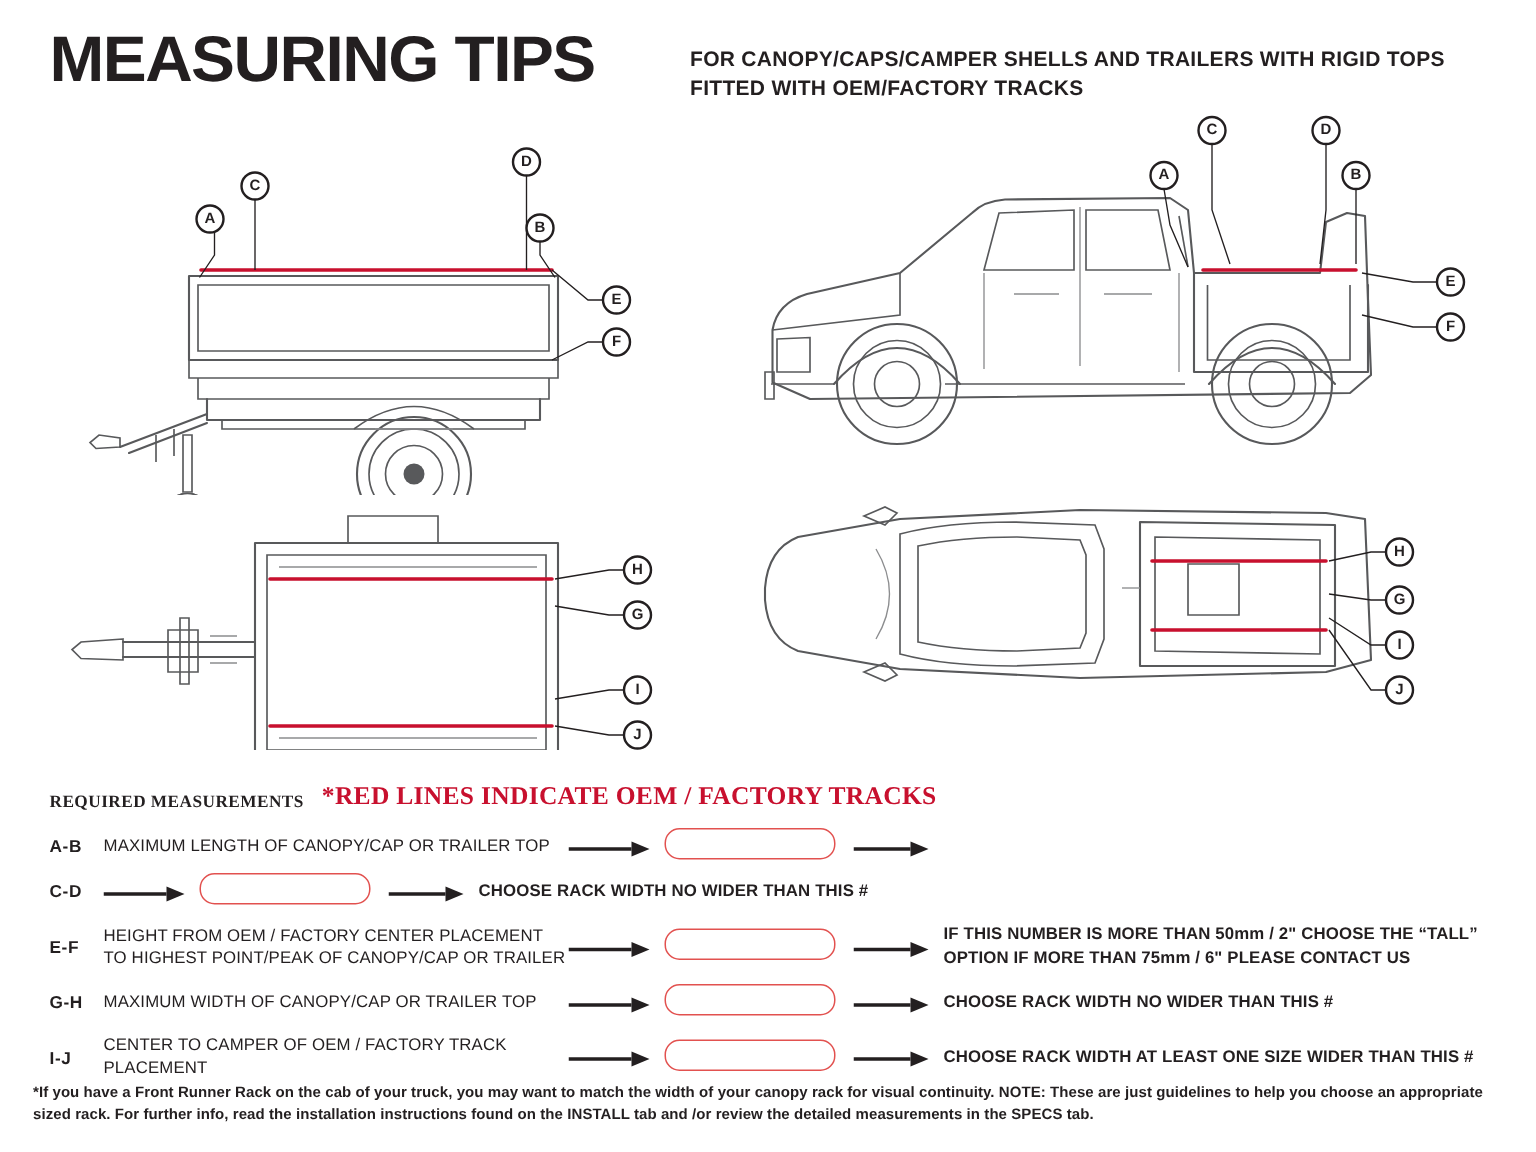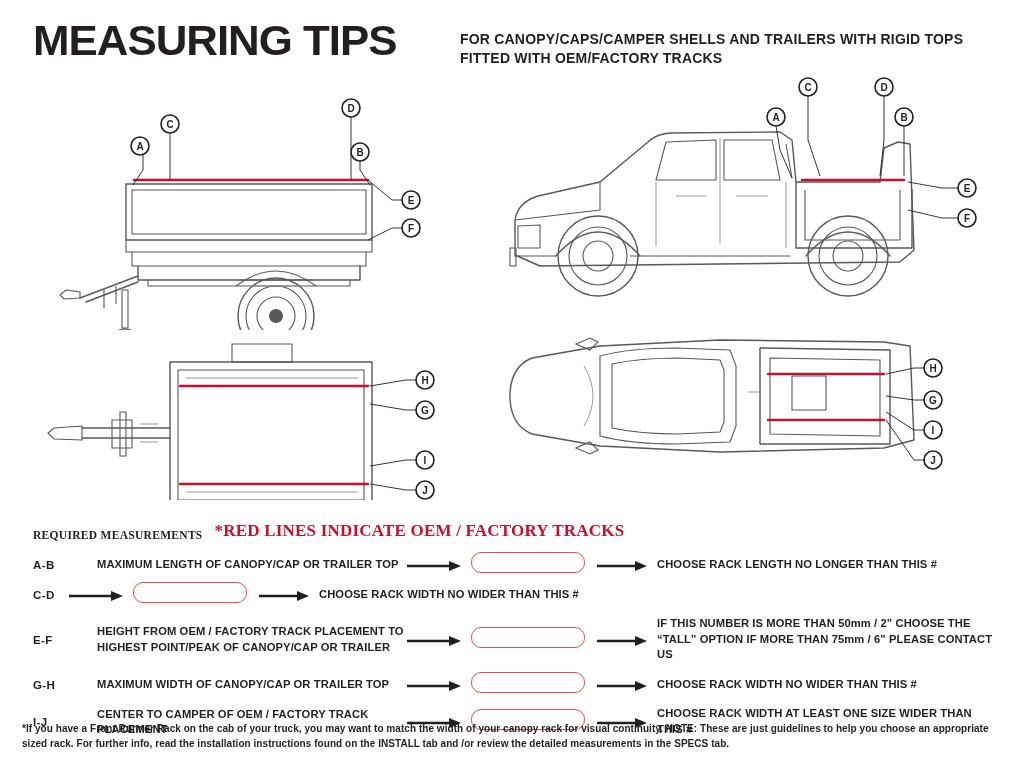--- a/index.html
+++ b/index.html
@@ -51,21 +51,21 @@
 
   
   .legend{position:absolute;left:33px;top:521px;width:960px;}
   .legend-row{display:flex;align-items:flex-end;gap:12px;font-family:Liberation Serif, serif;}
   .legend-title{font-size:11.5px;font-weight:bold;letter-spacing:0.3px;color:#231f20;}
   .legend-note{font-size:17px;font-weight:bold;letter-spacing:0.2px;color:#c8102e;}
 
   .table{position:absolute;left:33px;top:552px;width:960px;}
   .trow{position:relative;display:flex;align-items:center;margin-bottom:9px;}
   .c-code{width:36px;flex:0 0 36px;font-size:11.5px;font-weight:bold;letter-spacing:0.4px;padding-top:5px;}
-  .c-desc{width:310px;flex:0 0 310px;font-size:11.2px;font-weight:bold;line-height:1.35;letter-spacing:0.1px;padding-top:4px;margin-left:28px;}
+  .c-desc{width:310px;flex:0 0 310px;font-size:11.2px;font-weight:normal;line-height:1.35;letter-spacing:0.1px;padding-top:4px;}
   .c-arrow1{width:64px;flex:0 0 64px;padding-top:6px;}
   .c-field{width:126px;flex:0 0 126px;}
   .c-arrow2{width:60px;flex:0 0 60px;padding-top:6px;}
   .c-result{flex:1;font-size:11.2px;font-weight:bold;line-height:1.4;letter-spacing:0.1px;padding-top:4px;}
 
   .field{
     height:19px;border:1.3px solid #e2514f;border-radius:10px;background:#fff;
     width:112px;
   }
   .arrow{display:block;}
@@ -299,21 +299,20 @@
       </div>
       <div class="c-field">
         <div class="field"></div>
       </div>
       <div class="c-arrow2">
         <svg class="arrow" width="52" height="12" viewBox="0 0 52 12">
             <path d="M0 6 H38" stroke="#231f20" stroke-width="2.4" fill="none"></path>
             <path d="M38 1 L50 6 L38 11 Z" fill="#231f20"></path>
           </svg>
       </div>
-      <div class="c-result">CHOOSE RACK LENGTH NO LONGER THAN THIS #</div>
     </div>
 
     <div class="trow">
       <div class="c-code">C-D</div>
       <div class="c-arrow1">
         <svg class="arrow" width="56" height="12" viewBox="0 0 56 12">
             <path d="M0 6 H42" stroke="#231f20" stroke-width="2.4" fill="none"></path>
             <path d="M42 1 L54 6 L42 11 Z" fill="#231f20"></path>
           </svg>
       </div>
@@ -324,21 +323,21 @@
         <svg class="arrow" width="52" height="12" viewBox="0 0 52 12">
             <path d="M0 6 H38" stroke="#231f20" stroke-width="2.4" fill="none"></path>
             <path d="M38 1 L50 6 L38 11 Z" fill="#231f20"></path>
           </svg>
       </div>
       <div class="c-result">CHOOSE RACK WIDTH NO WIDER THAN THIS #</div>
     </div>
 
     <div class="trow">
       <div class="c-code">E-F</div>
-      <div class="c-desc">HEIGHT FROM OEM / FACTORY TRACK PLACEMENT TO HIGHEST POINT/PEAK OF CANOPY/CAP OR TRAILER</div>
+      <div class="c-desc">HEIGHT FROM OEM / FACTORY CENTER PLACEMENT TO HIGHEST POINT/PEAK OF CANOPY/CAP OR TRAILER</div>
       <div class="c-arrow1">
         <svg class="arrow" width="56" height="12" viewBox="0 0 56 12">
             <path d="M0 6 H42" stroke="#231f20" stroke-width="2.4" fill="none"></path>
             <path d="M42 1 L54 6 L42 11 Z" fill="#231f20"></path>
           </svg>
       </div>
       <div class="c-field">
         <div class="field"></div>
       </div>
       <div class="c-arrow2">

